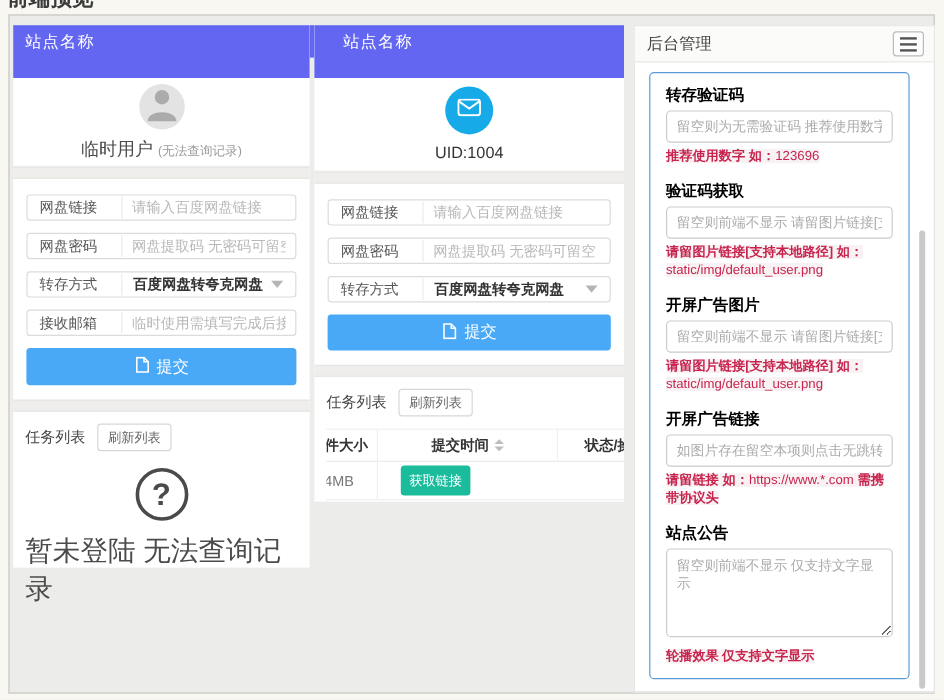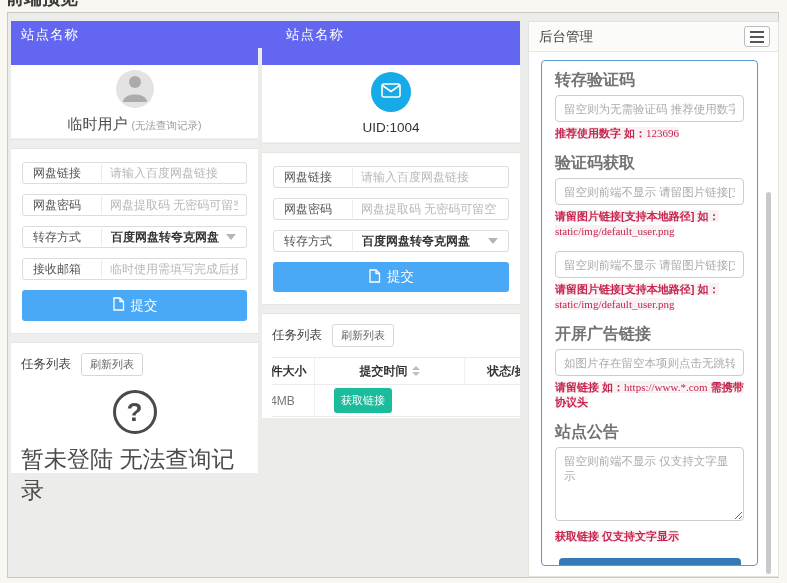--- a/index.html
+++ b/index.html
@@ -85,27 +85,27 @@
   
   .right-header { height:30px; background:#fbfbfa; border-bottom:1px solid #e8e8e8; display:flex; align-items:center; justify-content:space-between; padding:0 8px 0 10px; }
   .right-title { font-size:13.5px; color:#444; }
   .hamburger { width:26px; height:21px; background:#fdfdfd; border:1px solid #bbb; border-radius:3px; display:flex; flex-direction:column; justify-content:center; gap:3px; align-items:center; cursor:pointer; }
   .hamburger i { display:block; width:14px; height:2px; background:#555; }
   .blue-box {
     position:absolute; left:12px; top:38px; width:217px; height:506px;
     border:1px solid #5b9bd5; border-radius:4px; padding:9px 13px; overflow:hidden; background:#fff;
   }
   .field { margin-bottom:12px; }
-  .field-label { font-size:16px; font-weight:bold; color:#737373; margin-bottom:4px; }
+  .field-label { font-size:13px; font-weight:bold; color:#000000; margin-bottom:4px; }
   .field-input { width:100%; height:27px; border:1px solid #ccc; border-radius:4px; padding:0 8px; font-size:11.5px; color:#333; outline:none; font-family:inherit; }
   .field-input::placeholder, .field-textarea::placeholder { color:#ababab; }
   .field-textarea { width:100%; height:74px; border:1px solid #ccc; border-radius:4px; padding:6px 8px; font-size:11.5px; color:#333; outline:none; resize:both; font-family:inherit; }
   .hint { margin-top:4px; font-size:11px; line-height:15px; }
   .hint .hl { background:#f9f2f4; color:#c7254e; font-weight:600; border-radius:2px; }
-  .hint .mono { font-family:Liberation Serif, serif; font-weight:normal; }
+  .hint .mono { font-family:Liberation Sans, sans-serif; font-weight:normal; }
   .save-btn {
     display:block; width:182px; height:29px; margin:14px auto 0 auto;
     background:#337ab7; color:#fff; border:none; border-radius:4px; font-size:13px; cursor:pointer; font-family:inherit;
   }
   .scroll-thumb { position:absolute; right:7px; top:170px; width:5px; height:382px; background:#c9c9c9; border-radius:3px; }
 </style>
 </head>
 <body>
 
 <div class="clipped-title">前端预览</div>
@@ -267,33 +267,34 @@
         <div class="hint"><span class="hl"><span>推荐使用数字 如：</span><span class="mono">123696</span><span></span></span></div>
       </div>
 
       <div class="field">
         <div class="field-label">验证码获取</div>
         <input class="field-input" placeholder="留空则前端不显示 请留图片链接[支持本地路径]" style="">
         <div class="hint"><span class="hl"><span>请留图片链接[支持本地路径] 如：</span><span class="mono">static/img/default_user.png</span><span></span></span></div>
       </div>
 
       <div class="field">
+        <div class="field-label">开屏广告图片</div>
         <input class="field-input" placeholder="留空则前端不显示 请留图片链接[支持本地路径]" style="">
         <div class="hint"><span class="hl"><span>请留图片链接[支持本地路径] 如：</span><span class="mono">static/img/default_user.png</span><span></span></span></div>
       </div>
 
       <div class="field">
         <div class="field-label">开屏广告链接</div>
         <input class="field-input" placeholder="如图片存在留空本项则点击无跳转 请留链接" style="">
         <div class="hint"><span class="hl"><span>请留链接 如：</span><span class="mono">https://www.*.com</span><span> 需携带协议头</span></span></div>
       </div>
 
-      <div class="field" style="margin-bottom:10px;">
+      <div class="field" style="margin-bottom:10px;font-family:Liberation Serif, serif;">
         <div class="field-label">站点公告</div>
         <textarea class="field-textarea" placeholder="留空则前端不显示 仅支持文字显示" style=""></textarea>
-        <div class="hint"><span class="hl"><span>获取链接 仅支持文字显示</span><span class="mono"></span><span></span></span></div>
+        <div class="hint"><span class="hl"><span>轮播效果 仅支持文字显示</span><span class="mono"></span><span></span></span></div>
       </div>
 
       <button class="save-btn">保存</button>
     </div>
     <div class="scroll-thumb"></div>
   </div>
 </div>
 
 </body></html>

